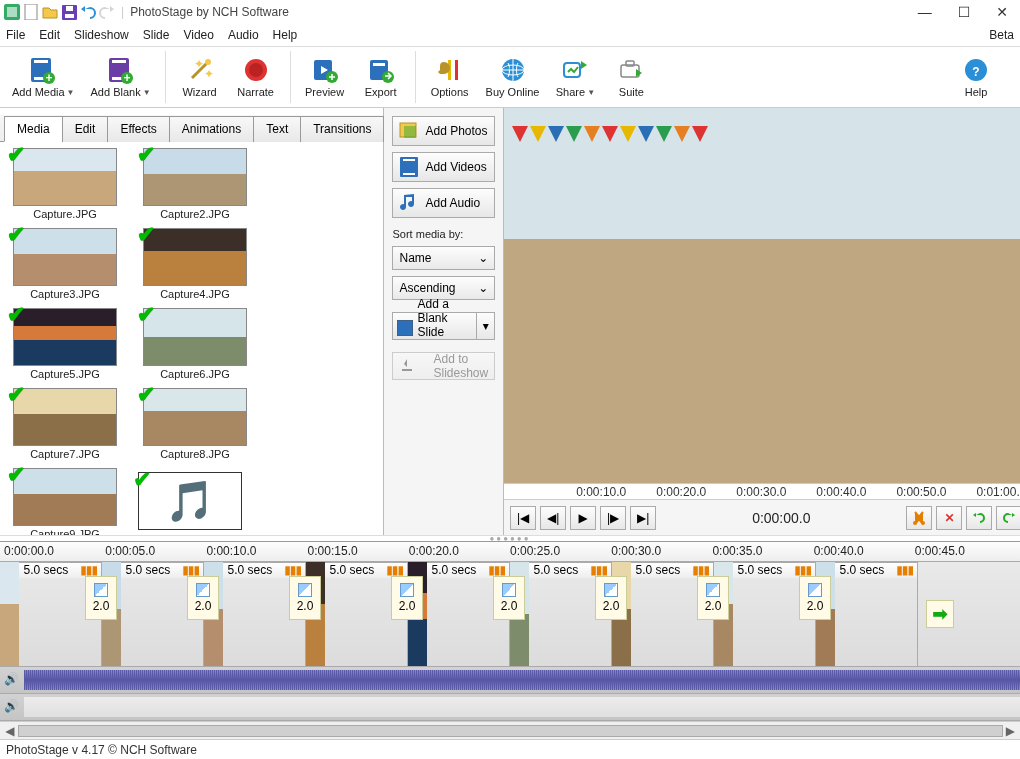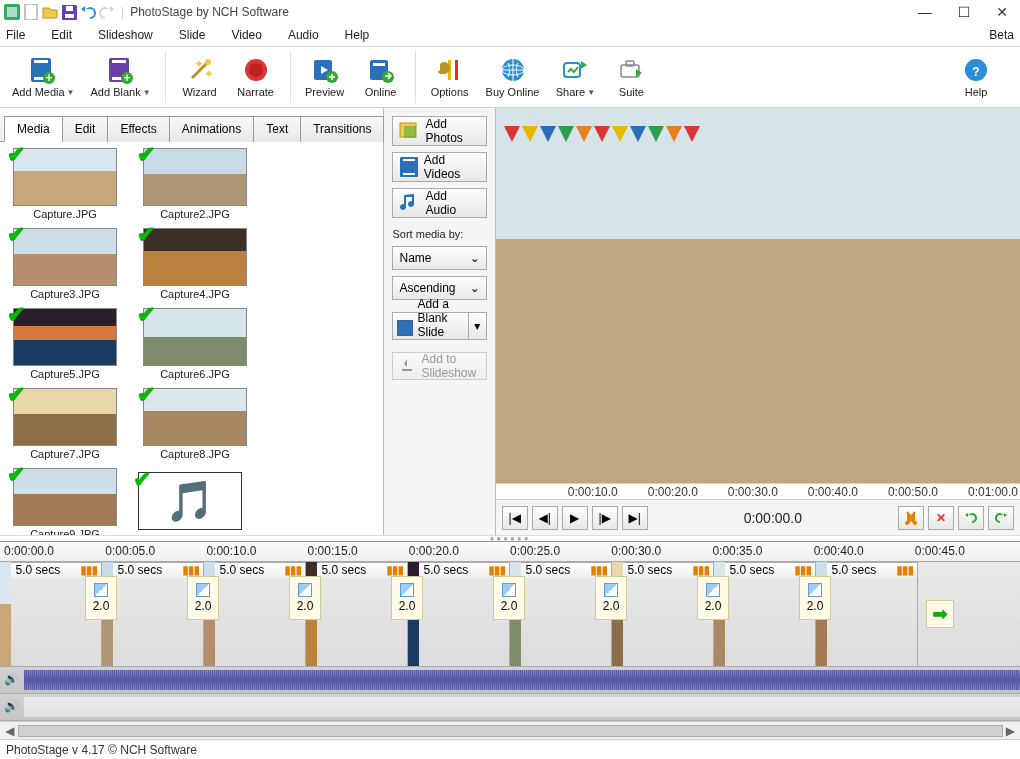--- a/index.html
+++ b/index.html
@@ -8,21 +8,21 @@
 
 .titlebar { height: 24px; display: flex; align-items: center; padding: 0 4px; background: #fff; }
 .titlebar .qat { display: flex; gap: 3px; align-items: center; }
 .titlebar .qat span { width: 16px; height: 16px; display: inline-flex; align-items: center; justify-content: center; }
 .titlebar .sep { margin: 0 6px; color: #ccc; }
 .titlebar .title { color: #444; }
 .titlebar .wincontrols { margin-left: auto; display: flex; gap: 26px; padding-right: 8px; }
 .titlebar .wincontrols span { font-size: 14px; color: #333; cursor: default; }
 
 
-.menubar { height: 22px; display: flex; align-items: center; padding: 0 6px; gap: 26px; }
+.menubar { height: 22px; display: flex; align-items: center; padding: 0 6px; gap: 14px; }
 .menubar span { color: #222; }
 .menubar .beta { margin-left: auto; }
 
 
 .toolbar { height: 62px; border-top: 1px solid #ddd; border-bottom: 1px solid #ccc; display: flex; align-items: center; padding: 0 4px; }
 .tbtn { display: flex; flex-direction: column; align-items: center; justify-content: center; padding: 2px 8px; min-width: 56px; }
 .tbtn .ico { width: 28px; height: 28px; display:flex; align-items:center; justify-content:center; margin-bottom: 2px; }
 .tbtn .lbl { font-size: 11px; color: #222; white-space: nowrap; }
 .tbtn .caret { font-size: 8px; margin-left: 2px; color: #555; }
 .tbtn .row { display:flex; align-items:center; }
@@ -45,41 +45,41 @@
 .audio-thumb .check { position:absolute; top:-6px; left:-6px; color:#0b0; font-size:22px; font-weight:bold; }
 
 .midpane { width:174px; padding:8px 8px; border-right:1px solid #bbb; display:flex; flex-direction:column; gap:6px; background:#f5f5f5; }
 .mbtn { height:30px; border:1px solid #aaa; background:linear-gradient(#fdfdfd,#e7e7e7); display:flex; align-items:center; padding:0 6px; gap:6px; font-size:12px; }
 .mbtn .ico { width:20px; height:20px; display:flex; align-items:center; justify-content:center; }
 .midpane .lblr { font-size:11px; color:#222; margin-top:4px; }
 .msel { height:24px; border:1px solid #aaa; background:linear-gradient(#fdfdfd,#e9e9e9); display:flex; align-items:center; padding:0 6px; justify-content:space-between; }
 .blankbtn { display:flex; height:28px; margin-top:6px; }
 .blankbtn .main { flex:1; border:1px solid #aaa; background:linear-gradient(#fdfdfd,#e7e7e7); display:flex; align-items:flex-end; padding:0 4px; gap:4px; }
 .blankbtn .dd { width:18px; border:1px solid #aaa; border-left:none; background:linear-gradient(#fdfdfd,#e7e7e7); display:flex; align-items:center; justify-content:center; }
-.addslide { height:28px; border:1px solid #ccc; background:linear-gradient(#f7f7f7,#eee); display:flex; align-items:center; padding:0 6px; gap:6px; color:#999; margin-top:6px; }
+.addslide { height:28px; border:1px solid #ccc; background:linear-gradient(#f7f7f7,#eee); display:flex; align-items:center; padding:0 6px; gap:18px; color:#999; margin-top:6px; }
 .gripper { height:6px; display:flex; align-items:center; justify-content:center; color:#aaa; font-size:8px; letter-spacing:2px; border-top:1px solid #ddd; }
 
 .rightpane { flex:1; display:flex; flex-direction:column; }
 .preview { flex:1; background:#fff; position:relative; }
 .timeruler { height:16px; display:flex; align-items:center; padding:0 2px; gap:30px; font-size:10px; color:#333; border-top:1px solid #ccc; overflow:hidden; }
 .pcontrols { height:36px; display:flex; align-items:center; padding:0 6px; gap:4px; background:#f5f5f5; border-top:1px solid #ccc; }
 .pcbtn { width:26px; height:24px; border:1px solid #aaa; background:linear-gradient(#fdfdfd,#e7e7e7); display:flex; align-items:center; justify-content:center; font-size:12px; }
 .pcontrols .time { margin:0 auto; font-size:14px; color:#222; }
 .pcbtn.orange svg path { fill:#e67e00; }
 .pcbtn.red { color:#d33; font-weight:bold; }
 .pcbtn.green svg path { fill:#2a2; }
 
 
 .timeline { height:198px; border-top:1px solid #999; display:flex; flex-direction:column; }
 .truler { height:20px; display:flex; align-items:center; background:linear-gradient(#fdfdfd,#eee); border-bottom:1px solid #aaa; font-size:10px; color:#222; padding:0 4px; }
 .truler span { width:110px; }
 .vtrack { height:108px; background:linear-gradient(#e9e9e9,#dcdcdc); border-bottom:1px solid #aaa; position:relative; display:flex; align-items:stretch; overflow:hidden; }
 .clip { width:102px; position:relative; display:flex; border-right:1px solid #aaa; }
 .clip .cthumb { flex:1; }
-.clip .cinfo { height:16px; background:linear-gradient(#fff,#eee); border-top:1px solid #aaa; display:flex; align-items:center; padding:0 4px; gap:20px; font-size:10px; }
+.clip .cinfo { height:16px; background:linear-gradient(#fff,#eee); border-top:1px solid #aaa; display:flex; align-items:center; padding:0 4px; gap:12px; font-size:10px; }
 .clip .cinfo .bars { color:#e67e00; letter-spacing:-1px; }
 .trans { position:absolute; right:-16px; top:14px; width:32px; height:44px; background:#fffbe6; border:1px solid #cc9; display:flex; flex-direction:column; align-items:center; justify-content:center; z-index:2; font-size:9px; }
 .trans .ti { width:14px; height:14px; background:linear-gradient(135deg,#9cf 50%,#fff 50%); border:1px solid #69c; margin-bottom:2px; }
 .endclip { width:44px; display:flex; align-items:center; justify-content:center; }
 .endclip .arr { width:28px; height:28px; background:#fffbe6; border:1px solid #cc9; display:flex; align-items:center; justify-content:center; color:#1a1; font-size:18px; font-weight:bold; }
 .atrack { height:28px; background:linear-gradient(#d2d2d2,#c5c5c5); border-bottom:1px solid #aaa; position:relative; display:flex; align-items:center; }
 .atrack .aicon { width:16px; height:16px; margin:0 4px; color:#333; }
 .atrack .wave { flex:1; height:20px; background:repeating-linear-gradient(90deg,#5a5aa8 0 1px,transparent 1px 2px),linear-gradient(#8c8cd1,#5151a1,#8c8cd1); position:relative; }
 .atrack.blank .wave { background:linear-gradient(#ececec,#e0e0e0); }
 .hscroll { height:18px; background:#f0f0f0; border-top:1px solid #ccc; display:flex; align-items:center; padding:0 2px; }
@@ -233,21 +233,21 @@
   </div>
   <div class="tbtn">
     <div class="ico">
         <svg width="28" height="28">
           <rect x="3" y="4" width="18" height="20" fill="#2c6fba" rx="2"></rect>
           <rect x="6" y="7" width="12" height="3" fill="#fff"></rect>
           <circle cx="21" cy="21" r="6" fill="#3a3"></circle>
           <path d="M21 17l3 3-3 3M18 20h6" stroke="#fff" stroke-width="1.5" fill="none"></path>
         </svg>
       </div>
-    <span class="lbl">Online</span>
+    <span class="lbl">Export</span>
   </div>
   <div class="vline"></div>
   <div class="tbtn">
     <div class="ico">
         <svg width="28" height="28">
           <rect x="12" y="4" width="3" height="20" fill="#e6b800"></rect>
           <rect x="19" y="4" width="3" height="20" fill="#d33"></rect>
           <path d="M8 6a4 4 0 0 0-4 4v4l-2 2 2 2h4a4 4 0 0 0 0-12z" fill="#b8932a"></path>
         </svg>
       </div>

